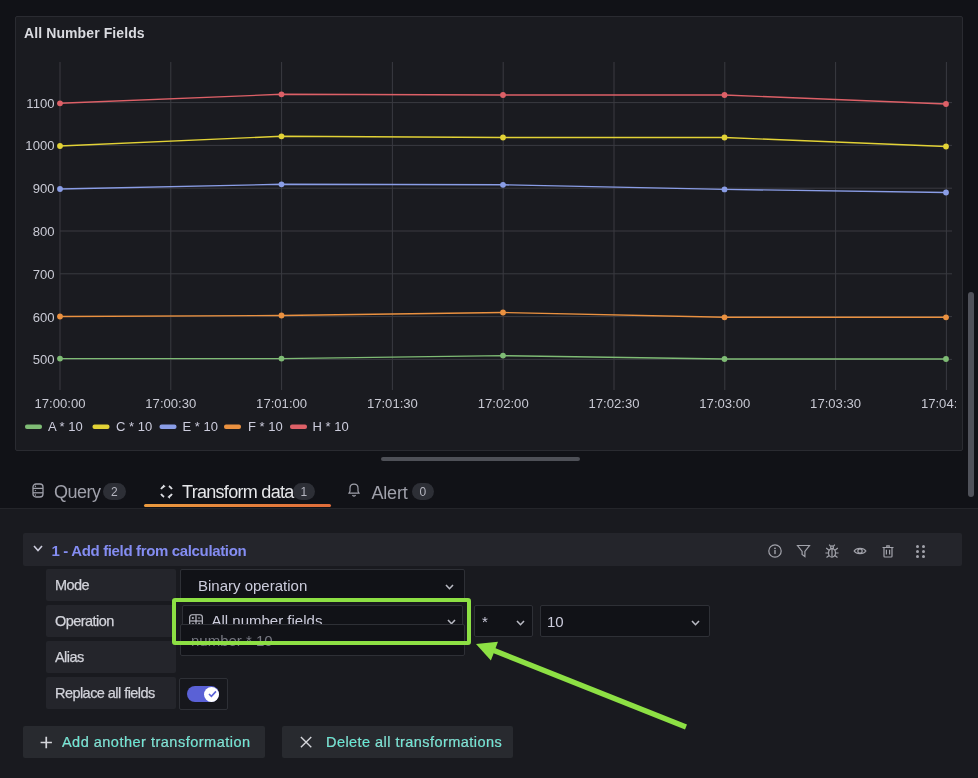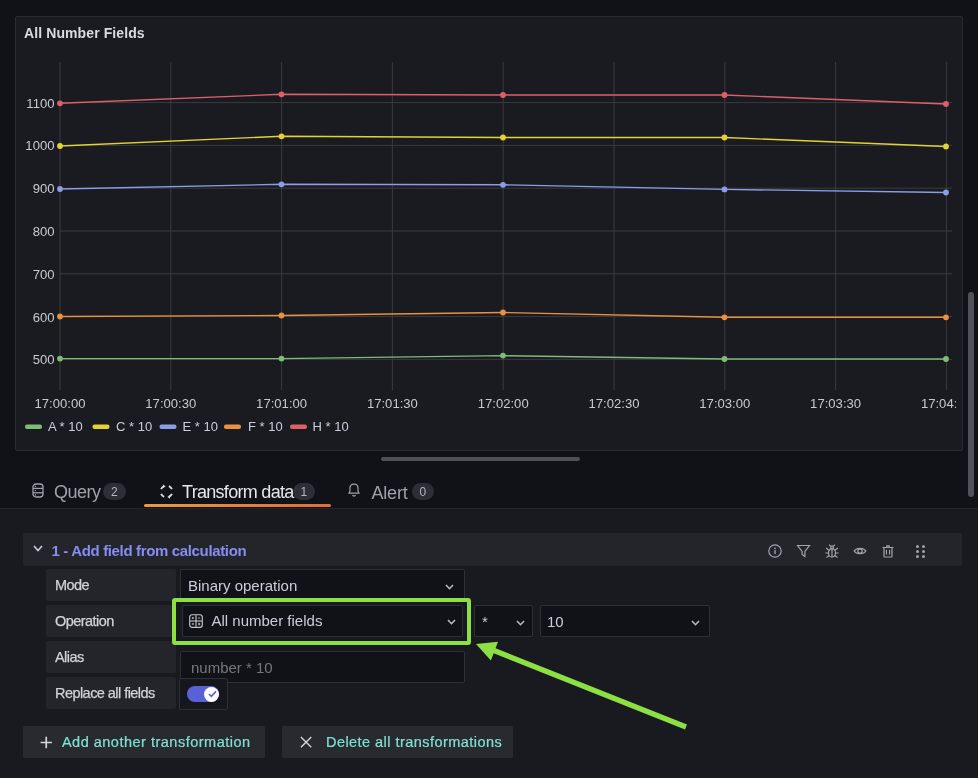--- a/index.html
+++ b/index.html
@@ -212,21 +212,21 @@
       <circle cx="151.5" cy="3.5" r="1.5"></circle>
       <circle cx="157.5" cy="3.5" r="1.5"></circle>
       <circle cx="151.5" cy="8.5" r="1.5"></circle>
       <circle cx="157.5" cy="8.5" r="1.5"></circle>
       <circle cx="151.5" cy="13.5" r="1.5"></circle>
       <circle cx="157.5" cy="13.5" r="1.5"></circle>
     </g>
   </svg>
 
   <div class="label" style="top:569px">Mode</div>
-  <div class="select" style="left:180px;top:569px;width:285px;padding:0 10px 0 7px">Binary operation
+  <div class="select" style="left:180px;top:569px;width:285px;padding:0 10px 0 17px">Binary operation
     <svg class="chev" width="9" height="6" viewBox="0 0 9 6">
       <path d="M1 1 L4.5 4.7 L8 1" fill="none" stroke="#b9bac3" stroke-width="1.6"></path>
     </svg>
   </div>
 
   <div class="label" style="top:605px">Operation</div>
   <div class="abs greenbox"></div>
   <div class="select" style="left:181.5px;top:604.5px;width:281px;padding:0 6px 0 6px">
     <svg width="14" height="14" viewBox="0 0 14 14" style="margin-right:9px">
       <g fill="none" stroke="#c2c3cd" stroke-width="1.15">
@@ -254,21 +254,21 @@
       <path d="M1 1 L4.5 4.7 L8 1" fill="none" stroke="#b9bac3" stroke-width="1.6"></path>
     </svg>
   </div>
   <div class="select" style="left:539.5px;top:605px;width:170px;padding:0 9px 0 6.5px">10
     <svg class="chev" width="9" height="6" viewBox="0 0 9 6">
       <path d="M1 1 L4.5 4.7 L8 1" fill="none" stroke="#b9bac3" stroke-width="1.6"></path>
     </svg>
   </div>
 
   <div class="label" style="top:641px">Alias</div>
-  <div class="input" style="left:180px;top:651px;width:285px;padding:0 10px">number * 10</div>
+  <div class="input" style="left:180px;top:624px;width:285px;padding:0 10px">number * 10</div>
 
   <div class="label" style="top:677px">Replace all fields</div>
   <div class="abs switchbox"></div>
   <div class="abs switch"></div>
   <div class="abs knob"></div>
   <svg class="abs" style="left:207.5px;top:690px" width="9" height="8" viewBox="0 0 9 8">
     <path d="M1 4 L3.4 6.4 L8 1.4" fill="none" stroke="#5a61d6" stroke-width="1.6"></path>
   </svg>
 
   <div class="btn" style="left:22.7px;width:242.2px"></div>

